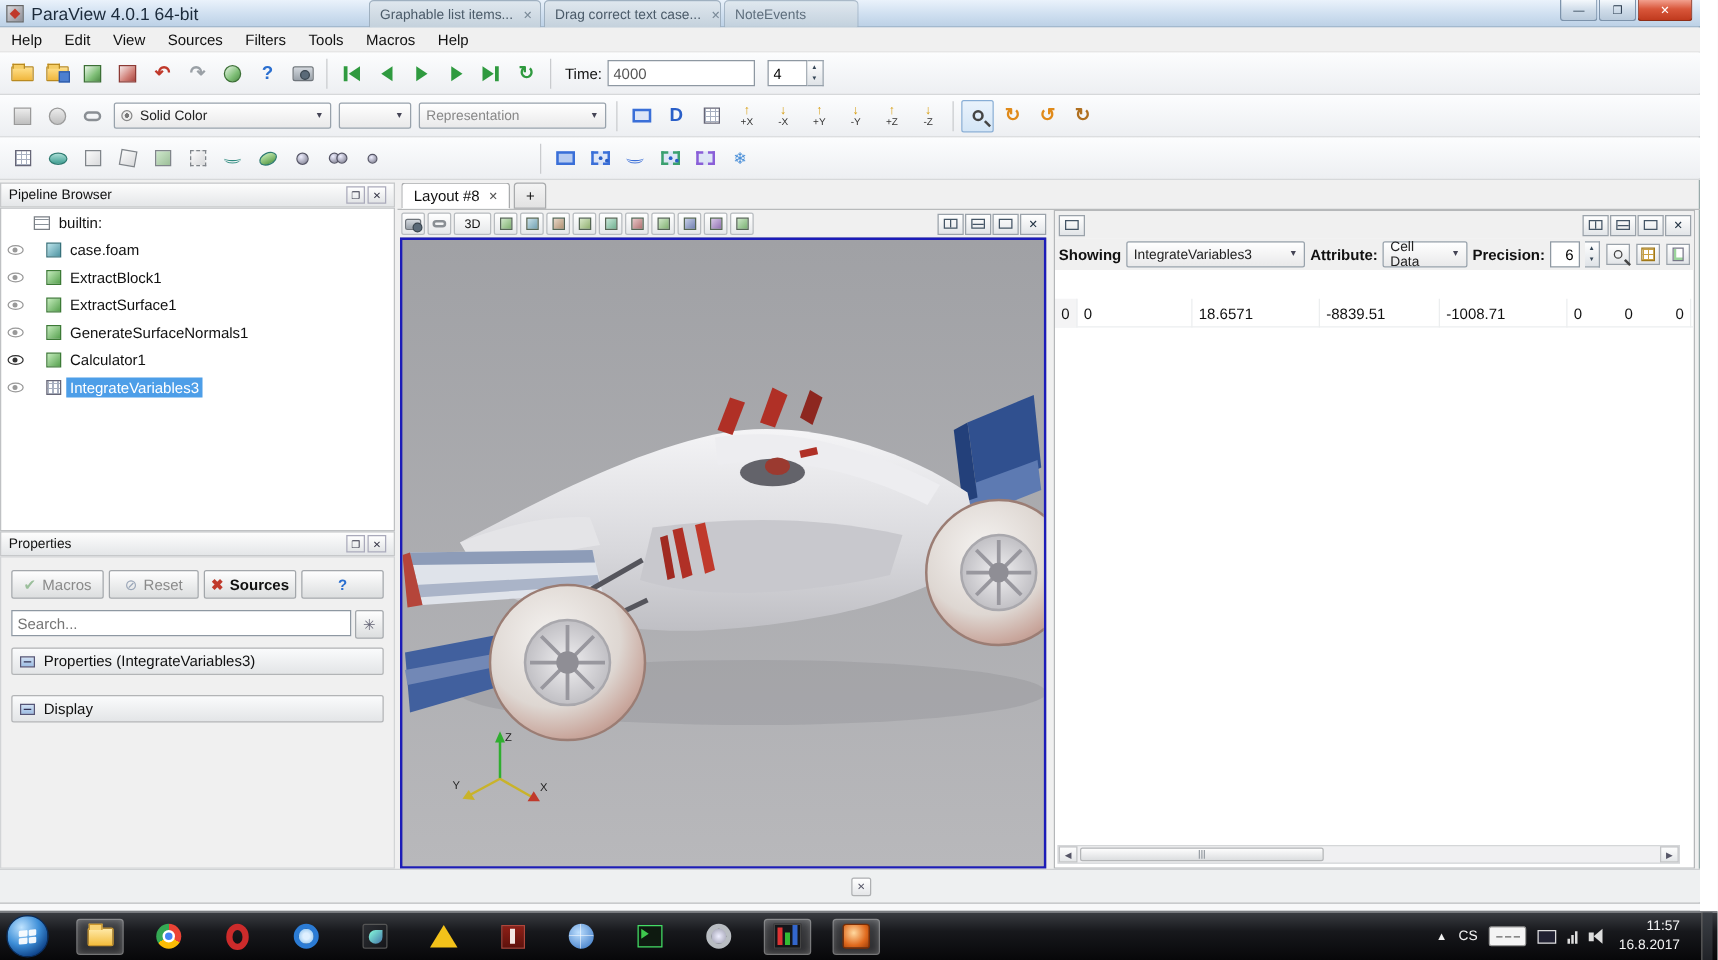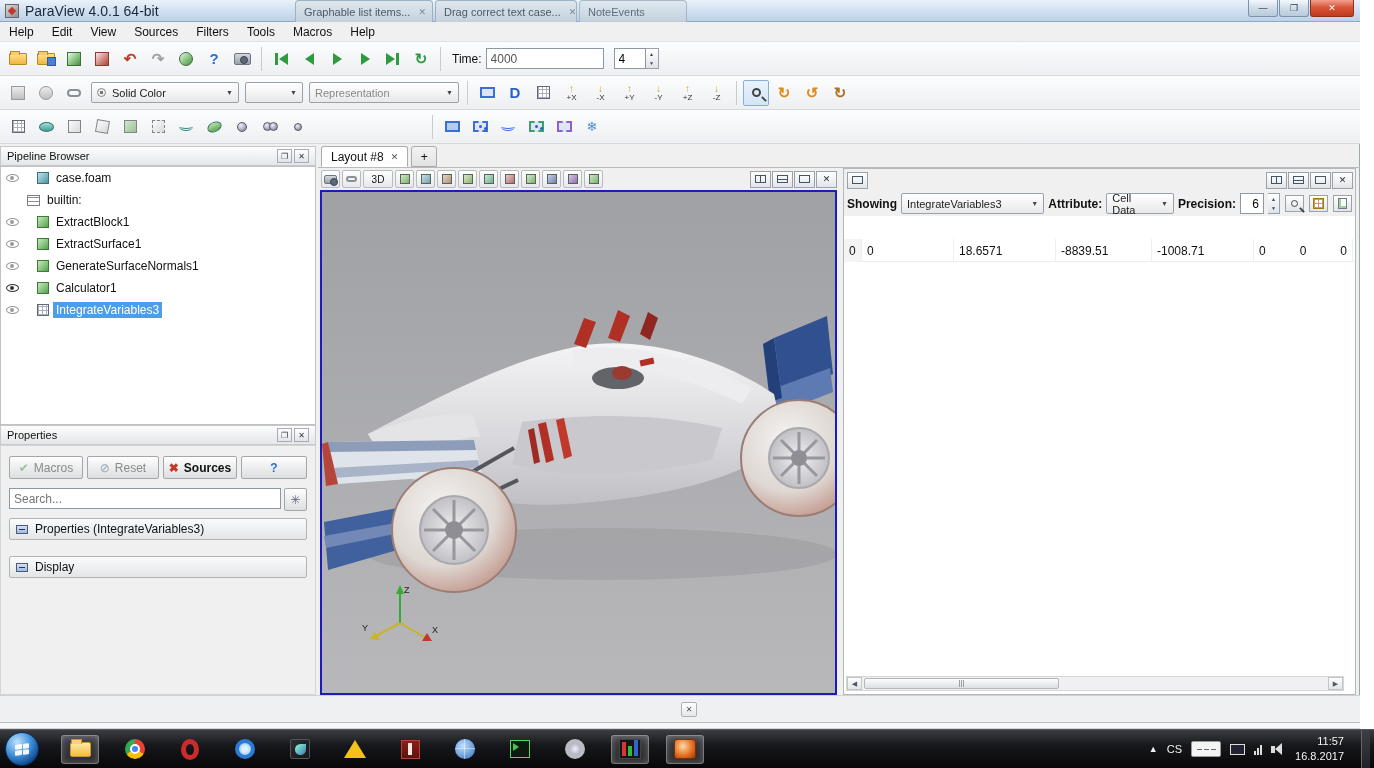--- a/index.html
+++ b/index.html
@@ -306,21 +306,21 @@
   <div class="toolbar" style="top:76px">
     <div class="tbtn">
         <div class="i-gray"></div>
       </div>
     <div class="tbtn">
         <div class="i-gray" style="border-radius:50%"></div>
       </div>
     <div class="tbtn">
         <div class="i-link"></div>
       </div>
-    <div class="combo" style="width:148px">
+    <div class="combo" style="width:174px">
       <span style="width:9px;height:9px;border:1px solid #888;border-radius:50%;background:radial-gradient(circle,#777 35%,#eee 40%);margin-right:6px"></span>
       <span>Solid Color</span>
       <span class="arrow">▼</span>
     </div>
     <div class="combo" style="width:58px;color:#888">
       <span class="arrow">▼</span>
     </div>
     <div class="combo" style="width:150px;color:#888">
       <span>Representation</span>
       <span class="arrow">▼</span>
@@ -434,30 +434,30 @@
 
   <div class="panel-header" style="left:0;top:146px;width:316px">
     <span>Pipeline Browser</span>
     <div class="dockbtns">
       <div class="dockbtn">❐</div>
       <div class="dockbtn">✕</div>
     </div>
   </div>
   <div class="tree" style="left:0;top:166px;width:316px;height:259px">
     <div class="tree-row">
-      <span class="eyecell">
-          <span class="eye"></span>
-        </span>
-      <span class="tico i-cube-t" style="margin-left:14px"></span>
-      <span class="tlabel">case.foam</span>
-    </div>
-    <div class="tree-row">
       <span class="eyecell"></span>
       <span class="tico i-server"></span>
       <span class="tlabel">builtin:</span>
+    </div>
+    <div class="tree-row">
+      <span class="eyecell">
+          <span class="eye"></span>
+        </span>
+      <span class="tico i-cube-t" style="margin-left:14px"></span>
+      <span class="tlabel">case.foam</span>
     </div>
     <div class="tree-row">
       <span class="eyecell">
           <span class="eye"></span>
         </span>
       <span class="tico i-cube-s" style="margin-left:14px"></span>
       <span class="tlabel">ExtractBlock1</span>
     </div>
     <div class="tree-row">
       <span class="eyecell">

